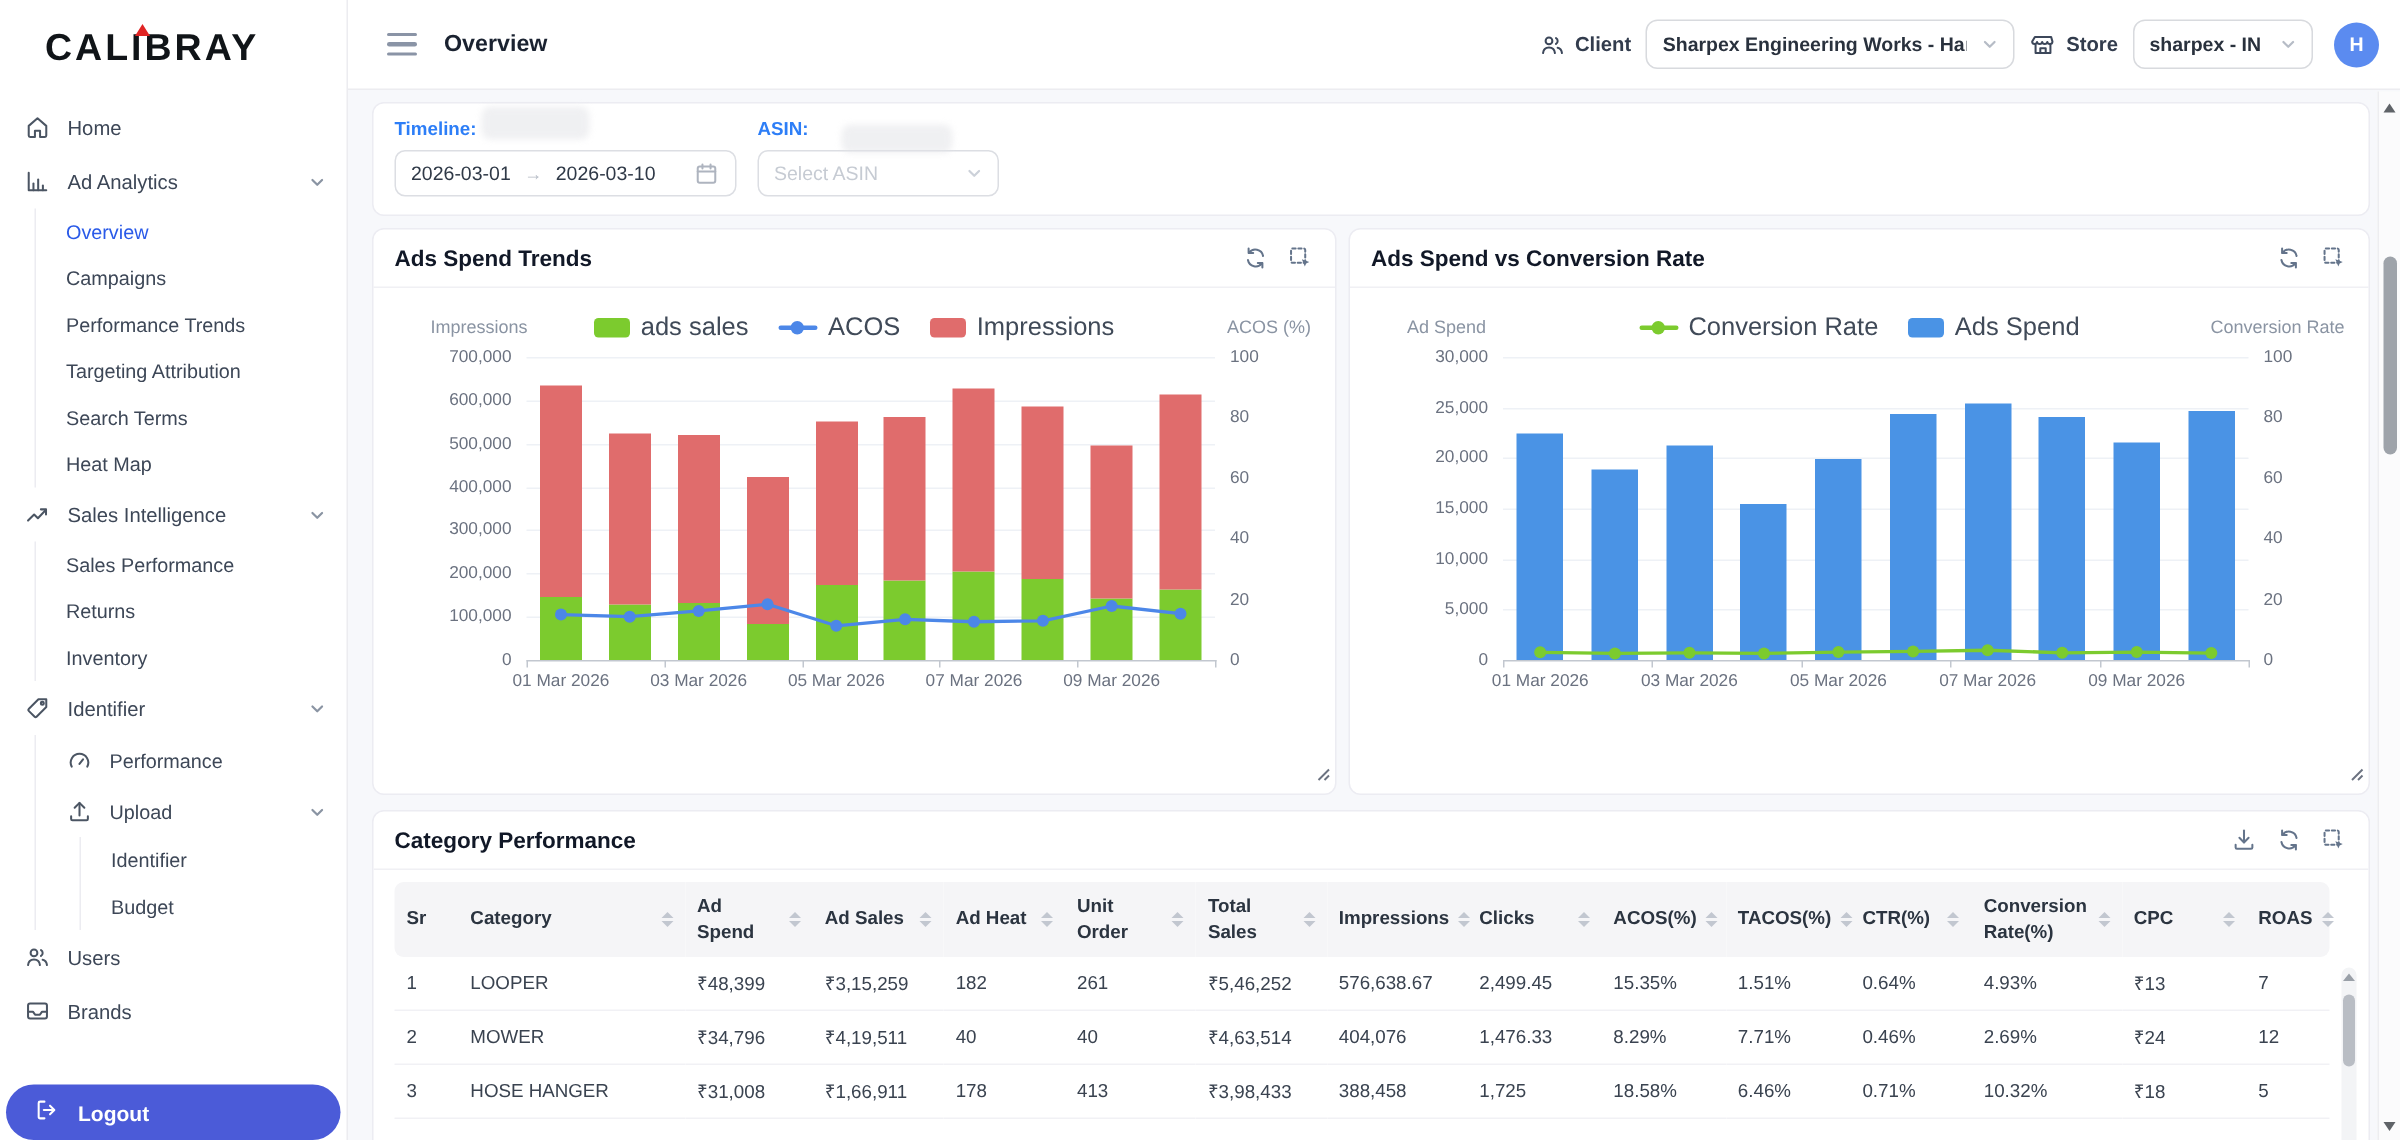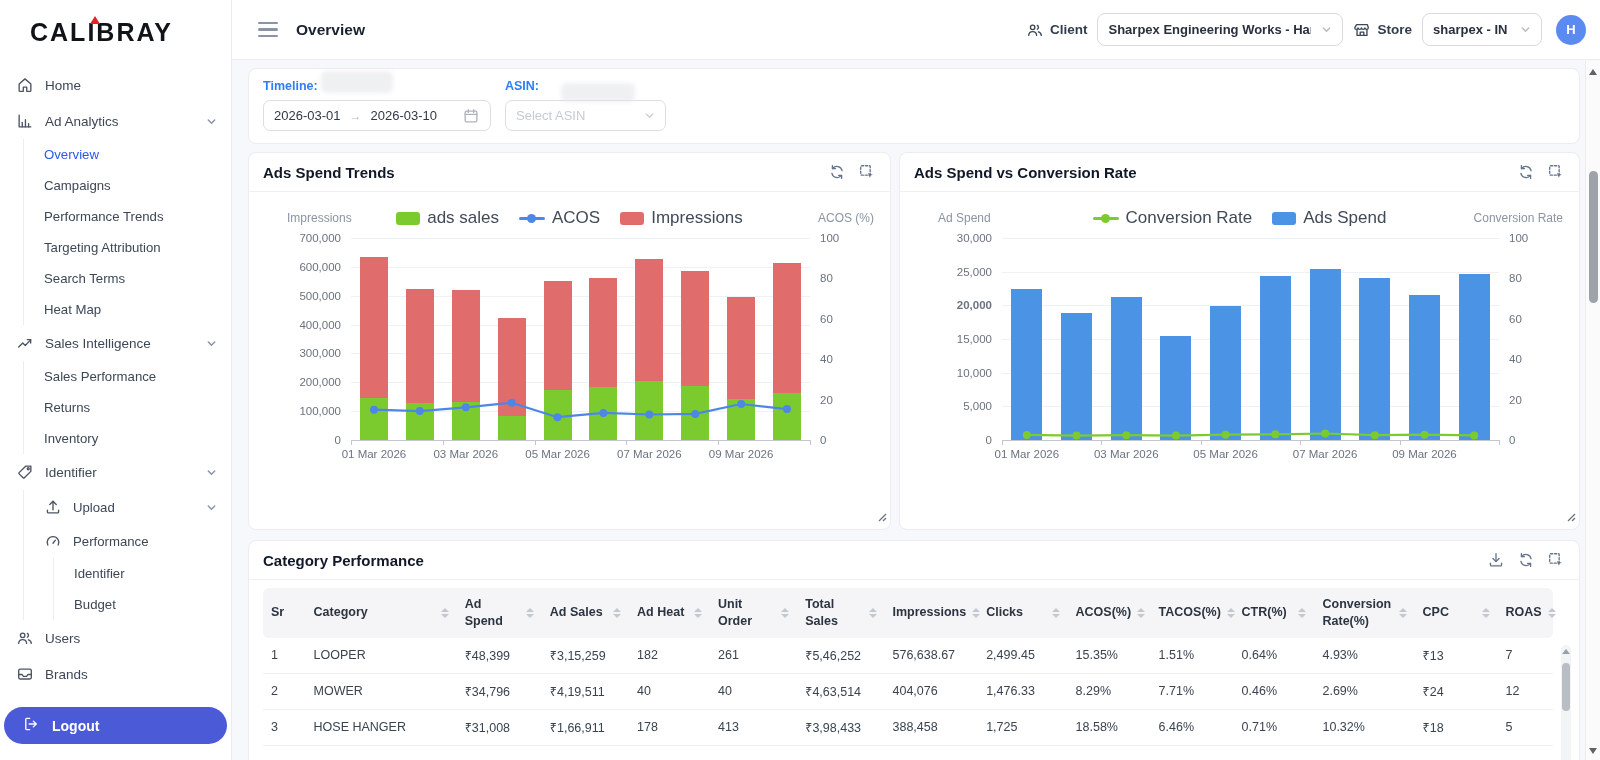--- a/index.html
+++ b/index.html
@@ -12,21 +12,21 @@
   .logo-text { font-size:25px; font-weight:800; letter-spacing:2px; color:#101418; font-family:"Liberation Sans",sans-serif; }
   .logo-accent { position:absolute; left:90px; top:16px; width:0; height:0; border-left:5px solid transparent; border-right:5px solid transparent; border-bottom:8px solid #e02424; }
   nav { margin-top:10px; }
   .nav-item { display:flex; align-items:center; gap:11px; padding:9px 14px 9px 16px; font-size:13.5px; color:#3d4757; cursor:pointer; }
   .nav-item .nicon { width:18px; height:18px; color:#4b5563; display:inline-flex; align-items:center; justify-content:center; flex:0 0 18px; }
   .nav-item .chev { margin-left:auto; color:#8a94a3; display:inline-flex; }
   .nav-children { margin-left:23px; border-left:1.5px solid #ececf1; }
   .nav-children .nav-item { padding:8px 14px 8px 20px; font-size:13.2px; }
   .nav-children .nav-children { margin-left:29px; }
   .nav-item.active { color:#2a5ae8; }
-  .logout { position:absolute; left:4px; right:4px; bottom:16px; height:37px; border:none; border-radius:20px; background:#4b5bd8; color:#fff; font-size:14px; font-weight:600; font-family:"Liberation Sans",sans-serif; display:flex; align-items:center; gap:12px; padding:0 18px; cursor:pointer; }
+  .logout { position:absolute; left:4px; right:4px; bottom:0; height:37px; border:none; border-radius:20px; background:#4b5bd8; color:#fff; font-size:14px; font-weight:600; font-family:"Liberation Sans",sans-serif; display:flex; align-items:center; gap:12px; padding:0 18px; cursor:pointer; }
 
   
   .main { flex:1; display:flex; flex-direction:column; position:relative; height:760px; }
   header { height:60px; background:#fff; border-bottom:1px solid #ececf0; display:flex; align-items:center; padding:0 14px 0 22px; gap:14px; }
   .hamburger { display:flex; flex-direction:column; gap:4px; cursor:pointer; padding:4px; }
   .hamburger span { width:20px; height:2.5px; background:#8a94a6; border-radius:2px; }
   .page-title { font-size:15.5px; font-weight:700; color:#1a2230; }
   .hdr-right { margin-left:auto; display:flex; align-items:center; gap:10px; }
   .hdr-label { display:flex; align-items:center; gap:6px; font-size:13.5px; font-weight:700; color:#323c4d; }
   .hdr-label .hicon { color:#3c475a; display:inline-flex; }
@@ -197,40 +197,40 @@
           <span class="chev">
             <svg width="11" height="11" viewBox="0 0 12 12" fill="none" stroke="currentColor" stroke-width="1.6" stroke-linecap="round" stroke-linejoin="round">
               <path d="M2.5 4.3 6 7.8l3.5-3.5"></path>
             </svg>
           </span>
         </div>
         <div class="nav-children">
           <div class="nav-item d1">
             <span class="nicon">
               <svg width="18" height="18" viewBox="0 0 20 20" fill="none" stroke="currentColor" stroke-width="1.5" stroke-linecap="round" stroke-linejoin="round">
+                <path d="M4.2 14.5a6.5 6.5 0 1 1 11.6 0"></path>
+                <path d="M10 12.5l2.6-3.4"></path>
+              </svg>
+            </span>
+            <span class="nav-label">Performance</span>
+          </div>
+          <div class="nav-item d1">
+            <span class="nicon">
+              <svg width="18" height="18" viewBox="0 0 20 20" fill="none" stroke="currentColor" stroke-width="1.5" stroke-linecap="round" stroke-linejoin="round">
                 <path d="M10 13V3.8"></path>
                 <path d="M6.4 7.2 10 3.6l3.6 3.6"></path>
                 <path d="M3.8 13.5v2a1 1 0 0 0 1 1h10.4a1 1 0 0 0 1-1v-2"></path>
               </svg>
             </span>
             <span class="nav-label">Upload</span>
             <span class="chev">
               <svg width="11" height="11" viewBox="0 0 12 12" fill="none" stroke="currentColor" stroke-width="1.6" stroke-linecap="round" stroke-linejoin="round">
                 <path d="M2.5 4.3 6 7.8l3.5-3.5"></path>
               </svg>
             </span>
-          </div>
-          <div class="nav-item d1">
-            <span class="nicon">
-              <svg width="18" height="18" viewBox="0 0 20 20" fill="none" stroke="currentColor" stroke-width="1.5" stroke-linecap="round" stroke-linejoin="round">
-                <path d="M4.2 14.5a6.5 6.5 0 1 1 11.6 0"></path>
-                <path d="M10 12.5l2.6-3.4"></path>
-              </svg>
-            </span>
-            <span class="nav-label">Performance</span>
           </div>
           <div class="nav-children">
             <div class="nav-item d2">
               <span class="nav-label">Identifier</span>
             </div>
             <div class="nav-item d2">
               <span class="nav-label">Budget</span>
             </div>
           </div>
         </div>
@@ -505,21 +505,21 @@
               </div>
               <div class="chart-area">
                 <div class="ylab" style="left: 0px; width: 78px; top: 202px;">0</div>
                 <div class="gridline" style="left: 88px; width: 497px; top: 174.333px;"></div>
                 <div class="ylab" style="left: 0px; width: 78px; top: 168.333px;">5,000</div>
                 <div class="gridline" style="left: 88px; width: 497px; top: 140.667px;"></div>
                 <div class="ylab" style="left: 0px; width: 78px; top: 134.667px;">10,000</div>
                 <div class="gridline" style="left: 88px; width: 497px; top: 107px;"></div>
                 <div class="ylab" style="left: 0px; width: 78px; top: 101px;">15,000</div>
                 <div class="gridline" style="left: 88px; width: 497px; top: 73.3333px;"></div>
-                <div class="ylab" style="left: 0px; width: 78px; top: 67.3333px; font-weight: bold;">20,000</div>
+                <div class="ylab" style="left: 0px; width: 78px; top: 67.3333px;">20,000</div>
                 <div class="gridline" style="left: 88px; width: 497px; top: 39.6667px;"></div>
                 <div class="ylab" style="left: 0px; width: 78px; top: 33.6667px;">25,000</div>
                 <div class="gridline" style="left: 88px; width: 497px; top: 6px;"></div>
                 <div class="ylab" style="left: 0px; width: 78px; top: 0px;">30,000</div>
                 <div class="yrlab" style="left: 595px; top: 202px;">0</div>
                 <div class="yrlab" style="left: 595px; top: 161.6px;">20</div>
                 <div class="yrlab" style="left: 595px; top: 121.2px;">40</div>
                 <div class="yrlab" style="left: 595px; top: 80.8px;">60</div>
                 <div class="yrlab" style="left: 595px; top: 40.4px;">80</div>
                 <div class="yrlab" style="left: 595px; top: 0px;">100</div>

